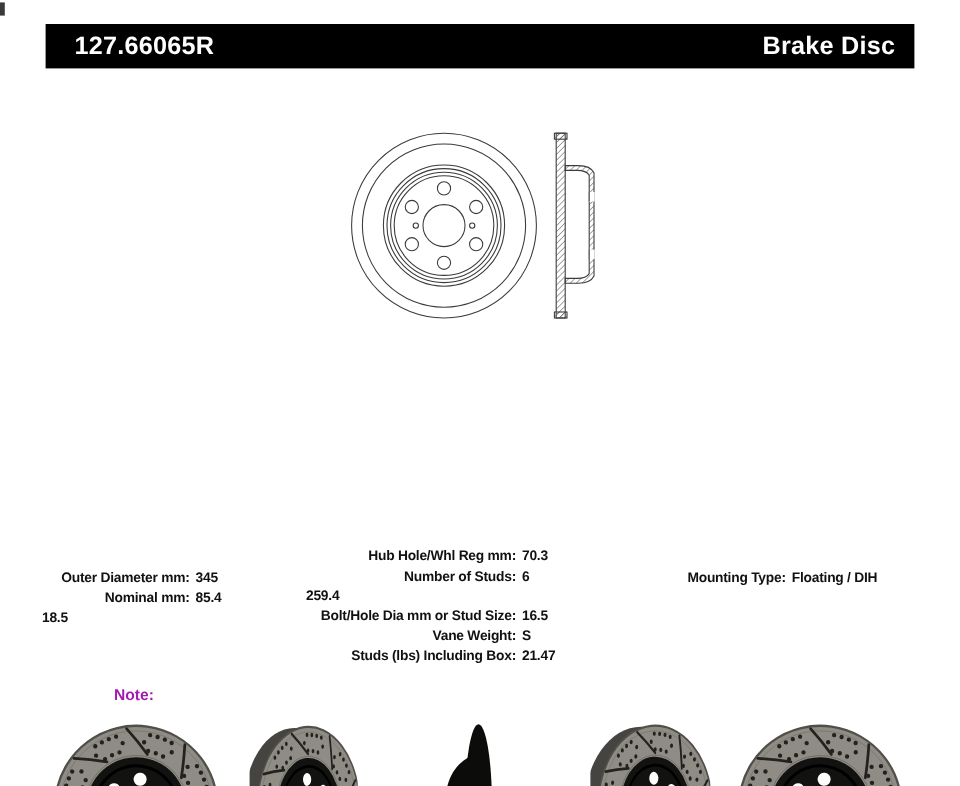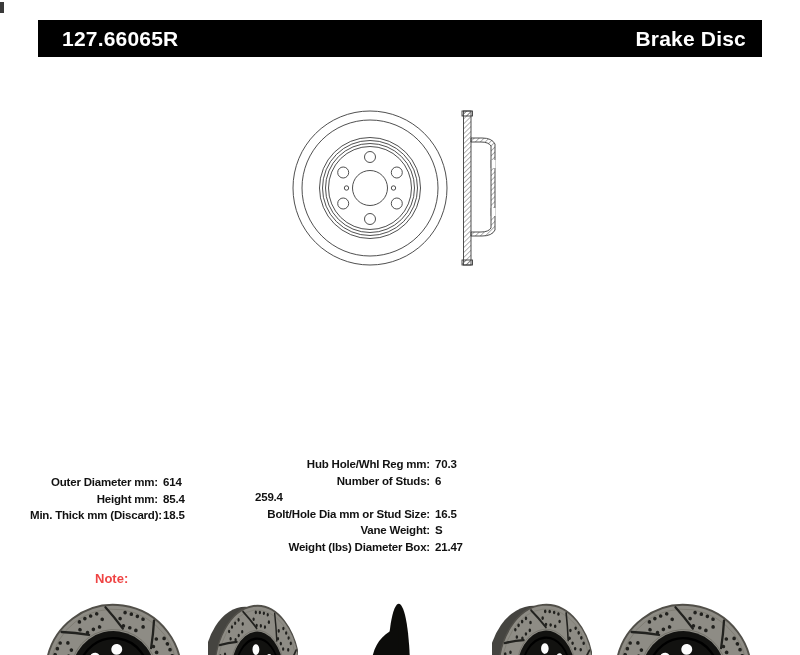--- a/index.html
+++ b/index.html
@@ -18,21 +18,21 @@
   .specs{position:absolute;color:#111;font-weight:bold;font-size:11.5px;letter-spacing:-0.2px;}
   .spec-row{display:flex;line-height:16.6px;white-space:nowrap;}
   .lbl{text-align:right;}
   .col-left{left:30px;top:474px;}
   .col-left .lbl{width:128px;}
   .col-mid{left:250px;top:456px;}
   .col-mid .lbl{width:180px;}
   .col-right{left:540px;top:474px;width:224px;}
   .col-right .spec-row{justify-content:center;}
   .val{margin-left:5px;}
-  .note{position:absolute;left:95px;top:571px;font-weight:bold;font-size:13px;color:#ef4444;}
+  .note{position:absolute;left:95px;top:571px;font-weight:bold;font-size:13px;color:#a21caf;}
   svg{display:block;}
 </style>
 </head>
 <body>
 
 <div class="page">
 
   <div class="artifact"></div>
 
   <div class="bar bar-top">
@@ -482,28 +482,27 @@
             <circle cx="18.0" cy="0.0" r="2.2" fill="#fdfdfd"></circle>
           </g>
         </svg>
       </div>
   </div>
 
 
   <div class="specs col-left">
     <div class="spec-row">
         <span class="lbl">Outer Diameter mm:</span>
-        <span class="val">614</span>
-      </div>
-    <div class="spec-row">
-        <span class="lbl">Height mm:</span>
+        <span class="val">345</span>
+      </div>
+    <div class="spec-row">
+        <span class="lbl">Nominal mm:</span>
         <span class="val">85.4</span>
       </div>
     <div class="spec-row">
-        <span class="lbl">Min. Thick mm (Discard):</span>
         <span class="val">18.5</span>
       </div>
   </div>
 
   <div class="specs col-mid">
     <div class="spec-row">
         <span class="lbl">Hub Hole/Whl Reg mm:</span>
         <span class="val">70.3</span>
       </div>
     <div class="spec-row">
@@ -515,20 +514,26 @@
       </div>
     <div class="spec-row">
         <span class="lbl">Bolt/Hole Dia mm or Stud Size:</span>
         <span class="val">16.5</span>
       </div>
     <div class="spec-row">
         <span class="lbl">Vane Weight:</span>
         <span class="val">S</span>
       </div>
     <div class="spec-row">
-        <span class="lbl">Weight (lbs) Diameter Box:</span>
+        <span class="lbl">Studs (lbs) Including Box:</span>
         <span class="val">21.47</span>
       </div>
   </div>
 
+  <div class="specs col-right">
+    <div class="spec-row">
+        <span class="lbl" style="width:auto">Mounting Type:</span>
+        <span class="val">Floating / DIH</span>
+      </div>
+  </div>
 
   <div class="note">Note:</div>
 </div>
 
 </body></html>

